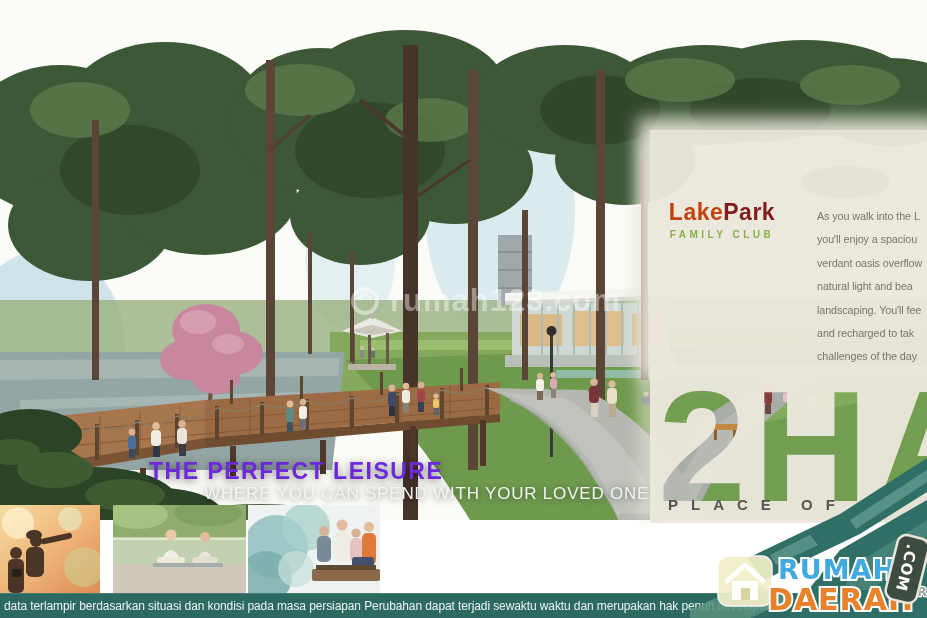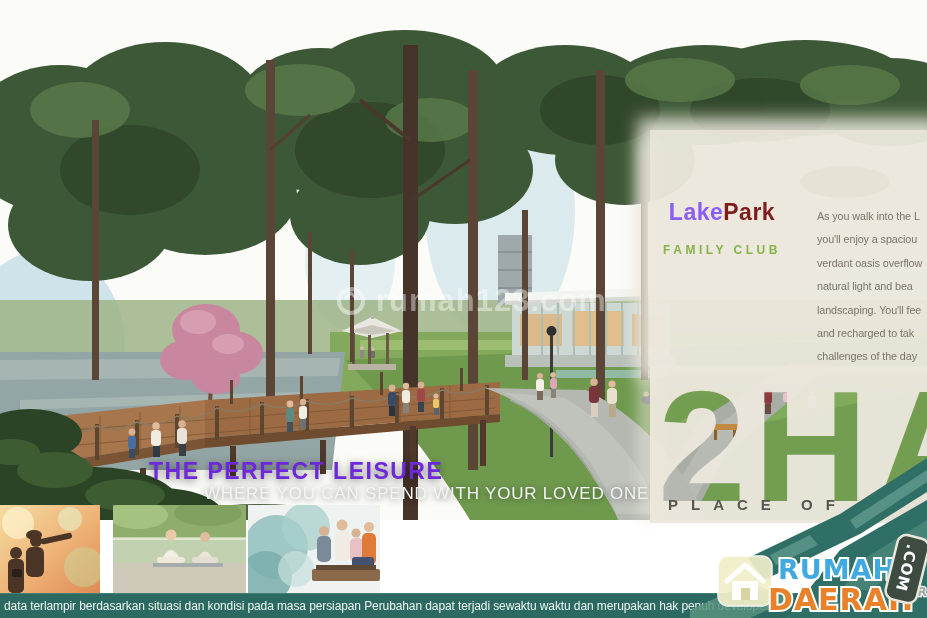--- a/index.html
+++ b/index.html
@@ -5,21 +5,21 @@
   * { margin:0; padding:0; box-sizing:border-box; }
   html,body { background:#ffffff; }
   .canvas {
     position:relative; width:927px; height:618px; overflow:hidden;
     background:#ffffff; font-family:"Liberation Sans", sans-serif;
   }
   .layer { position:absolute; }
 
   
   .watermark {
-    left:334px; top:283px; z-index:2; display:flex; align-items:center; gap:8px;
+    left:348px; top:283px; z-index:2; display:flex; align-items:center; gap:8px;
     color:rgba(255,255,255,0.42); pointer-events:none;
   }
   .watermark-text { font-size:31px; font-weight:600; letter-spacing:1px; }
 
   
   .hero-title {
     left:149px; top:458px; z-index:2; color:#6d28d9; font-size:23px; font-weight:700;
     letter-spacing:1.5px; text-shadow:0 2px 8px rgba(0,0,0,0.55); white-space:nowrap;
   }
   .hero-subtitle {
@@ -32,23 +32,23 @@
     left:650px; top:130px; width:280px; height:236px; z-index:3;
     background:rgba(235,231,220,0.96);
     box-shadow:0 0 16px 12px rgba(235,231,220,0.88);
   }
   .panel-edge-soft {
     left:638px; top:140px; width:20px; height:380px; z-index:3;
     background:rgba(235,231,220,0.55); filter:blur(7px);
   }
   .lakepark-logo { position:absolute; left:660px; top:199px; width:124px; text-align:center; z-index:4; }
   .lakepark-name { font-size:23px; font-weight:700; letter-spacing:0.5px; white-space:nowrap; }
-  .lakepark-name .lp-blue { color:#8b5cf6; }
+  .lakepark-name .lp-blue { color:#c2410c; }
   .lakepark-name .lp-green { color:#7f1d1d; }
-  .lakepark-sub { font-size:12px; font-weight:700; letter-spacing:3.5px; color:#86b34a; margin-top:17px; }
+  .lakepark-sub { font-size:10px; font-weight:700; letter-spacing:3.5px; color:#86b34a; margin-top:3px; }
 
   .info-paragraph {
     position:absolute; left:817px; top:205px; width:220px; z-index:4;
     font-size:10.8px; line-height:23.4px; letter-spacing:-0.1px; color:#7b7569; white-space:nowrap;
   }
 
   .ha-svg { left:650px; top:366px; z-index:3; }
   .area-tagline {
     left:668px; top:496px; z-index:4; color:#57554f; font-size:15px; font-weight:600;
     letter-spacing:13px; white-space:nowrap;

